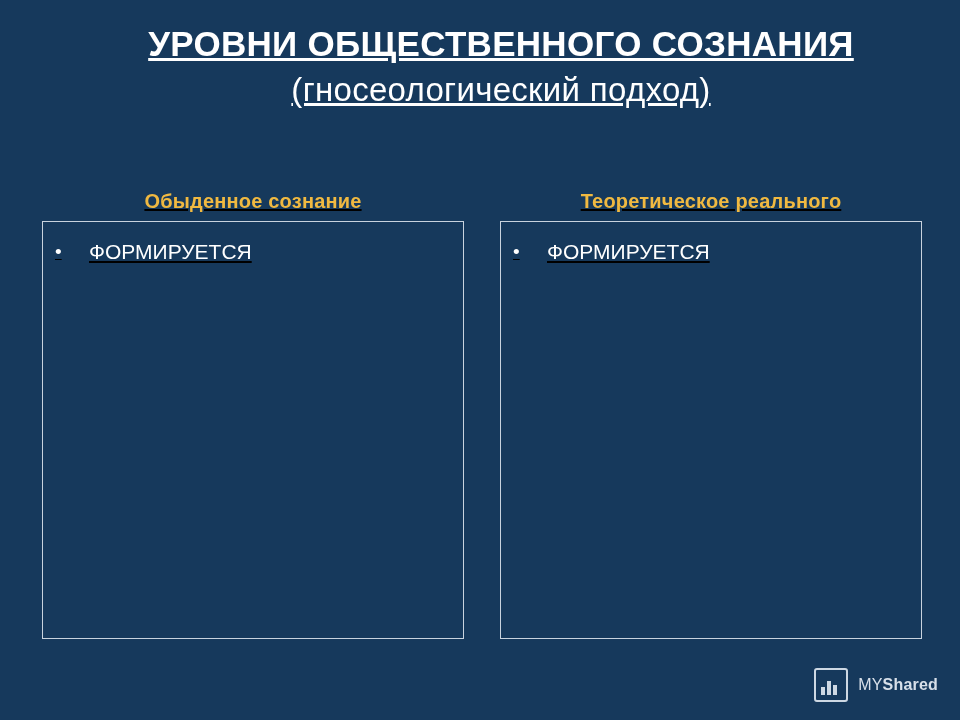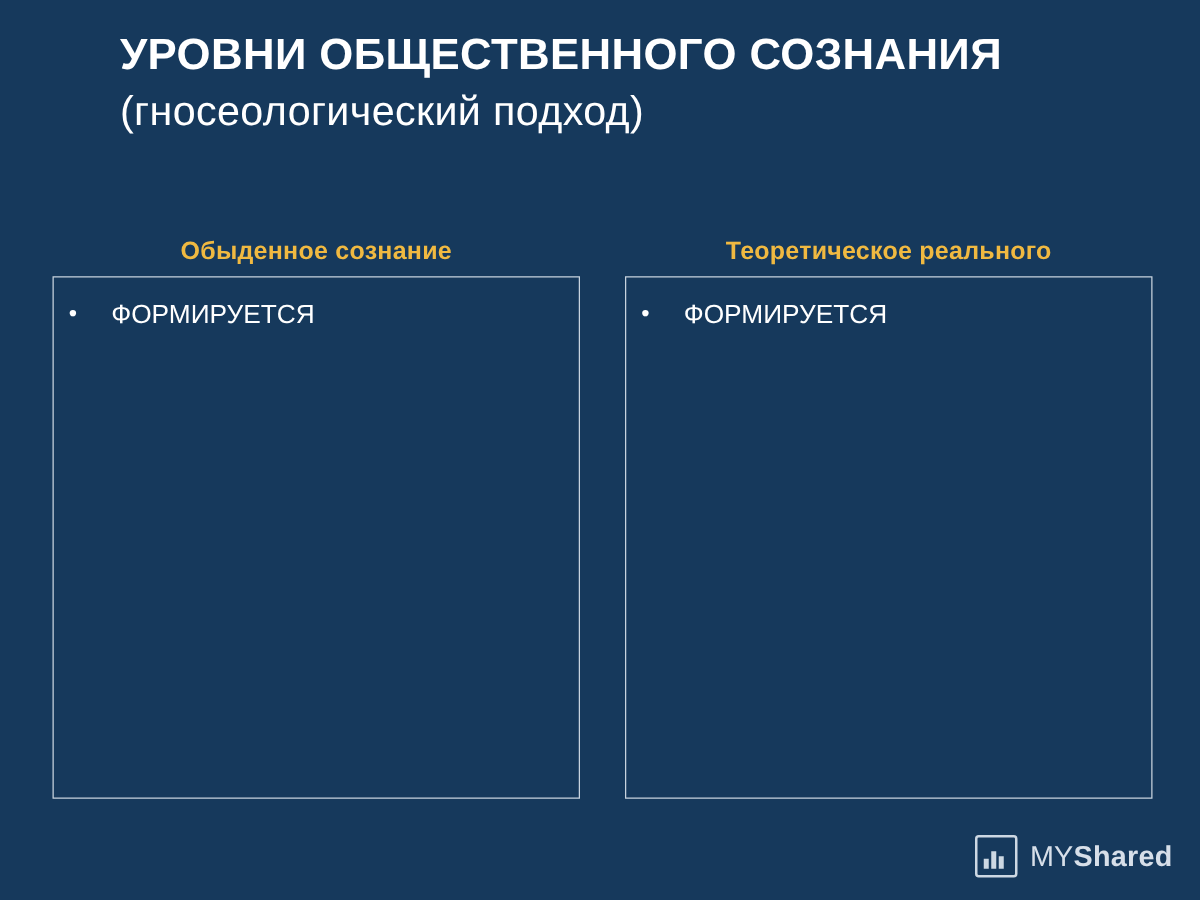--- a/index.html
+++ b/index.html
@@ -17,38 +17,41 @@
   .slide {
     position: absolute;
     inset: 0;
     background: #16395c;
   }
   .title {
     position: absolute;
     left: 96px;
     top: 22px;
     width: 810px;
+    text-align: center;
     color: #ffffff;
     font-size: 35px;
     font-weight: bold;
     line-height: 1.28;
     letter-spacing: 0.3px;
+    text-decoration: underline;
   }
   .title .sub {
     font-weight: normal;
     font-size: 33px;
   }
 
   .columns {
     position: absolute;
     left: 42px;
     top: 190px;
     width: 880px;
     display: flex;
     gap: 36px;
+    text-decoration: underline;
   }
   .col {
     width: 422px;
   }
   .col-heading {
     color: #f0b941;
     font-size: 20px;
     font-weight: bold;
     text-align: center;
     margin-bottom: 8px;
@@ -115,21 +118,21 @@
     position: absolute;
     bottom: 5px;
     width: 4px;
     background: #dde6ef;
     display: block;
   }
   .wm-icon i:nth-child(1) { left: 5px;  height: 8px; }
   .wm-icon i:nth-child(2) { left: 11px; height: 14px; }
   .wm-icon i:nth-child(3) { left: 17px; height: 10px; }
   .wm-text {
-    font-size: 23px;
+    font-size: 16px;
     letter-spacing: 0.2px;
   }
   .wm-text b { font-weight: bold; }
 </style>
 </head>
 <body>
 
 <div class="slide">
 
   <div class="title">

